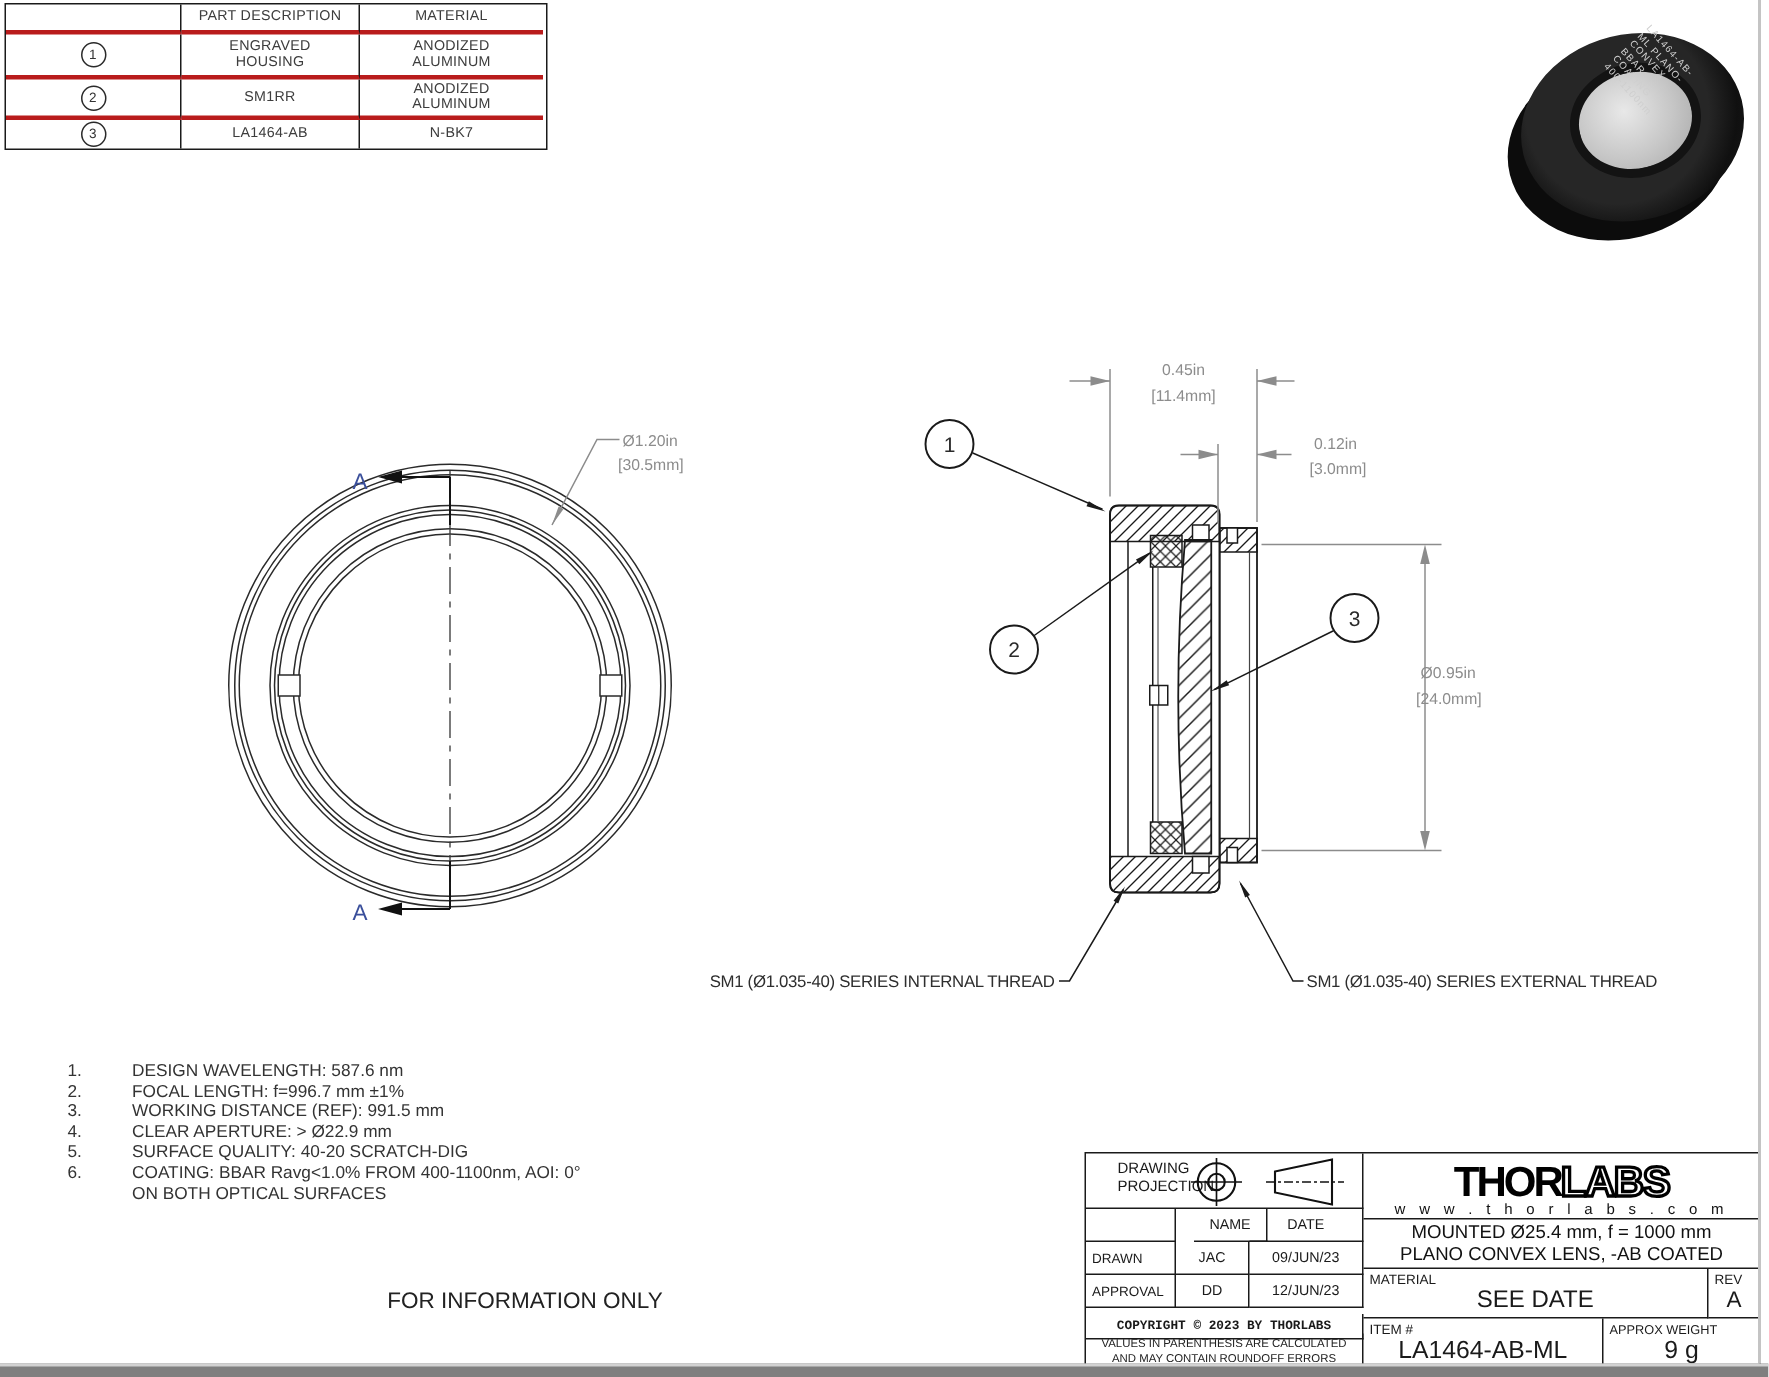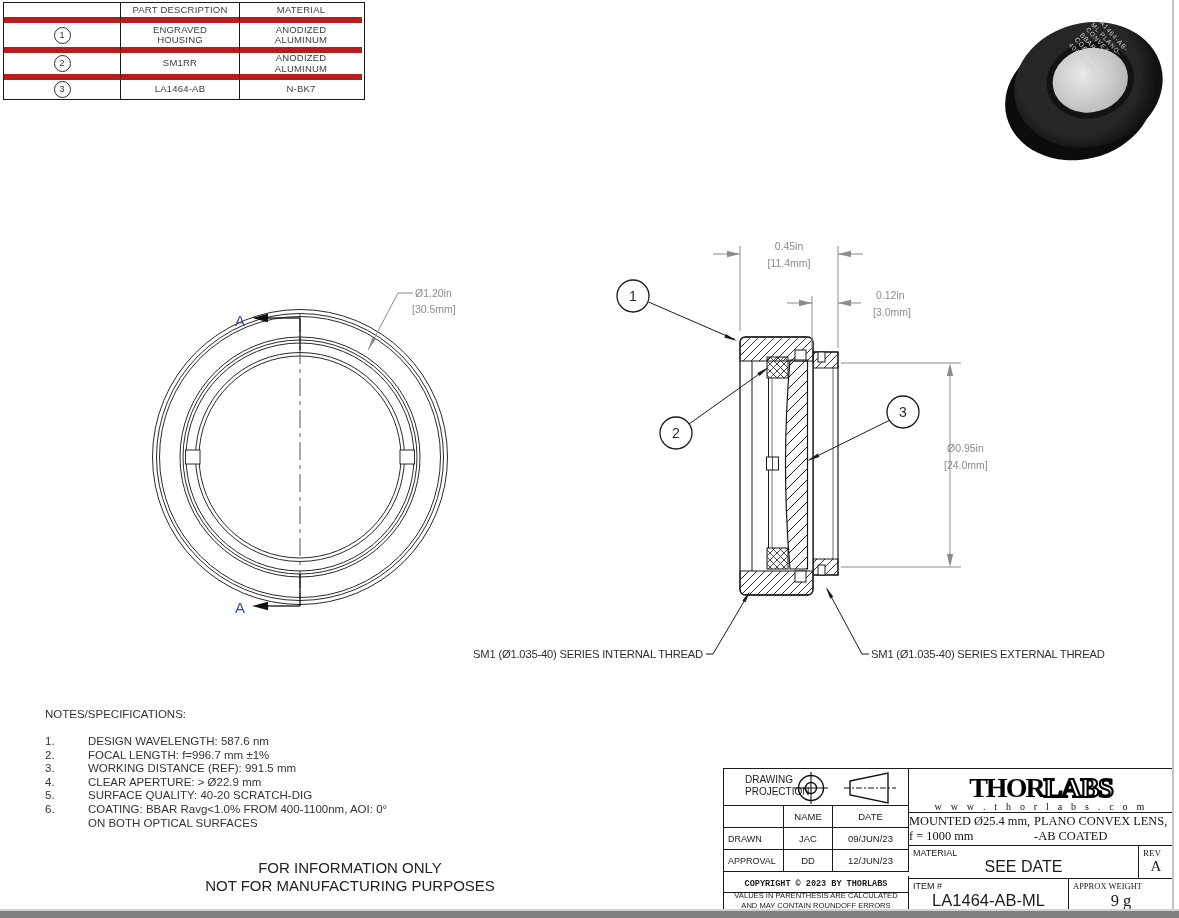--- a/index.html
+++ b/index.html
@@ -15,52 +15,52 @@
   #lineart text{font-family:"Liberation Sans",sans-serif;}
   .dimtxt{font-size:10.5px;fill:#8c8c8c;}
   .lbltxt{font-size:11.2px;fill:#2e2e2e;letter-spacing:-0.2px;}
   .bnum{font-size:14px;fill:#2a2a2a;text-anchor:middle;}
   .sA{font-size:15px;fill:#3a4f9b;text-anchor:middle;}
 
   
   #parts-table{left:3px;top:2px;width:360px;border:1px solid #1a1a1a;
     display:grid;grid-template-columns:117px 119px 122px;grid-template-rows:20px 30px 27px 19px;
     font-size:9.5px;color:#3d3d3d;letter-spacing:0.2px;}
-  #parts-table .c{border-right:1px solid #1a1a1a;border-bottom:6px solid #b91c1c;
+  #parts-table .c{border-right:1px solid #1a1a1a;border-bottom:3px solid #b91c1c;
     display:flex;align-items:center;justify-content:center;text-align:center;line-height:10.5px;}
   #parts-table .c:nth-child(3n){border-right:none;}
   #parts-table .c:nth-child(n+10){border-bottom:none;}
   .balloon-s{display:inline-flex;width:15px;height:15px;border:1px solid #2a2a2a;border-radius:50%;
     align-items:center;justify-content:center;font-size:9px;color:#333;}
 
   
   #notes{left:45px;top:708px;width:600px;font-size:11.5px;color:#333;}
   #notes .title{margin-bottom:15px;}
   .note-row{display:flex;line-height:13.6px;}
   .note-num{width:43px;flex:0 0 43px;}
   .note-text{flex:1;}
 
   
   #disclaimer{left:110px;top:859px;width:480px;text-align:center;font-size:15px;color:#222;line-height:17.5px;}
 
   
   #title-block{left:723px;top:768px;width:449px;height:143px;border:1.2px solid #1a1a1a;font-size:9px;}
   #title-block .cell{position:absolute;box-sizing:border-box;border-right:1px solid #1a1a1a;border-bottom:1px solid #1a1a1a;overflow:hidden;}
-  #title-block .nbr{border-right:none;font-family:Liberation Serif, serif;}
+  #title-block .nbr{border-right:none;}
   #title-block .nbb{border-bottom:none;}
   .proj-label{position:absolute;left:21px;top:5px;font-size:10px;line-height:11.5px;color:#1a1a1a;}
   .namedate{display:flex;align-items:center;justify-content:center;font-size:9.5px;}
   .rowlabel{display:flex;align-items:center;padding-left:4px;font-size:9px;}
   .copyright{display:flex;align-items:center;justify-content:center;font-size:8.5px;font-weight:bold;}
   .values-note{display:flex;align-items:center;justify-content:center;text-align:center;font-size:7.6px;line-height:9.3px;color:#222;}
   .logo-wrap{text-align:center;padding-top:3px;}
   .logo-thor{font-size:28px;font-weight:900;letter-spacing:-2px;color:#000;}
   .logo-labs{font-size:28px;font-weight:900;letter-spacing:-1px;color:#fff;-webkit-text-stroke:2.2px #000;}
   .logo-web{font-size:10px;letter-spacing:3.2px;color:#111;margin-top:-3px;}
-  .tb-title{display:flex;flex-direction:row;align-items:center;justify-content:center;font-size:12.4px;line-height:15.5px;color:#111;}
+  .tb-title{display:flex;flex-direction:column;align-items:center;justify-content:center;font-size:12.4px;line-height:15.5px;color:#111;}
   .fieldcell .lab{position:absolute;left:4px;top:2px;font-size:9px;}
   .fieldcell .val{position:absolute;left:0;right:0;top:12px;text-align:center;}
 
   
   #photo{left:1000px;top:12px;width:168px;height:152px;transform:rotate(-14deg);}
   #photo .e1{position:absolute;left:2px;top:24px;width:150px;height:122px;border-radius:50%;background:#0c0c0c;}
   #photo .e2{position:absolute;left:14px;top:12px;width:150px;height:124px;border-radius:50%;
      background:radial-gradient(circle at 45% 40%, #262626 55%, #101010 72%, #1d1d1d);}
   .lens-glass{position:absolute;left:48px;top:32px;width:88px;height:76px;border-radius:50%;
      background:radial-gradient(circle at 42% 38%, #e8e8e8, #c6c6c6 55%, #a6a6a6);
@@ -240,21 +240,20 @@
 </div>
 
 <div id="photo" class="abs">
   <div class="e1"></div>
   <div class="e2"></div>
   <div class="lens-glass"></div>
   <div class="engraving pre"><span>LA1464-AB-ML PLANO-CONVEX</span><br><span>BBAR COATING 400-1100nm</span></div>
 </div>
 
 <div id="notes" class="abs">
-  <div class="title">NOTES/SPECIFICATIONS:</div>
   <div class="note-row">
       <span class="note-num">1.</span>
       <span class="note-text">DESIGN WAVELENGTH: 587.6 nm</span>
     </div>
   <div class="note-row">
       <span class="note-num">2.</span>
       <span class="note-text">FOCAL LENGTH: f=996.7 mm ±1%</span>
     </div>
   <div class="note-row">
       <span class="note-num">3.</span>
@@ -270,39 +269,38 @@
     </div>
   <div class="note-row">
       <span class="note-num">6.</span>
       <span class="note-text pre">COATING: BBAR Ravg&lt;1.0% FROM 400-1100nm, AOI: 0°
 ON BOTH OPTICAL SURFACES</span>
     </div>
 </div>
 
 <div id="disclaimer" class="abs">
   <div>FOR INFORMATION ONLY</div>
-  <div>NOT FOR MANUFACTURING PURPOSES</div>
 </div>
 
 <div id="title-block" class="abs">
 
   <div class="cell" style="left:0;top:0;width:185px;height:37px;">
     <div class="proj-label pre">DRAWING
 PROJECTION</div>
     <svg width="120" height="34" viewBox="0 0 120 34" style="position:absolute;left:62px;top:2px;">
       <circle cx="25" cy="17" r="12.5" fill="none" stroke="#111" stroke-width="1.4"></circle>
       <circle cx="25" cy="17" r="5.5" fill="none" stroke="#111" stroke-width="1.4"></circle>
       <line x1="25" y1="1" x2="25" y2="33" stroke="#111" stroke-width="1.1"></line>
       <line x1="8" y1="17" x2="42" y2="17" stroke="#111" stroke-width="1.1"></line>
       <polygon points="64,10 102,2 102,32 64,24" fill="none" stroke="#111" stroke-width="1.4"></polygon>
       <line x1="58" y1="17" x2="110" y2="17" stroke="#111" stroke-width="1" stroke-dasharray="6 2 2 2"></line>
     </svg>
   </div>
   <div class="cell" style="left:0;top:37px;width:60px;height:22px;"></div>
-  <div class="cell namedate" style="left:60px;top:37px;width:49px;height:22px;">NAME</div>
+  <div class="cell namedate" style="left:72px;top:37px;width:49px;height:22px;">NAME</div>
   <div class="cell namedate" style="left:109px;top:37px;width:76px;height:22px;">DATE</div>
 
   <div class="cell rowlabel" style="left:0;top:59px;width:60px;height:22px;">DRAWN</div>
   <div class="cell namedate" style="left:60px;top:59px;width:49px;height:22px;">JAC</div>
   <div class="cell namedate" style="left:109px;top:59px;width:76px;height:22px;">09/JUN/23</div>
 
   <div class="cell rowlabel" style="left:0;top:81px;width:60px;height:22px;">APPROVAL</div>
   <div class="cell namedate" style="left:60px;top:81px;width:49px;height:22px;">DD</div>
   <div class="cell namedate" style="left:109px;top:81px;width:76px;height:22px;">12/JUN/23</div>
 

